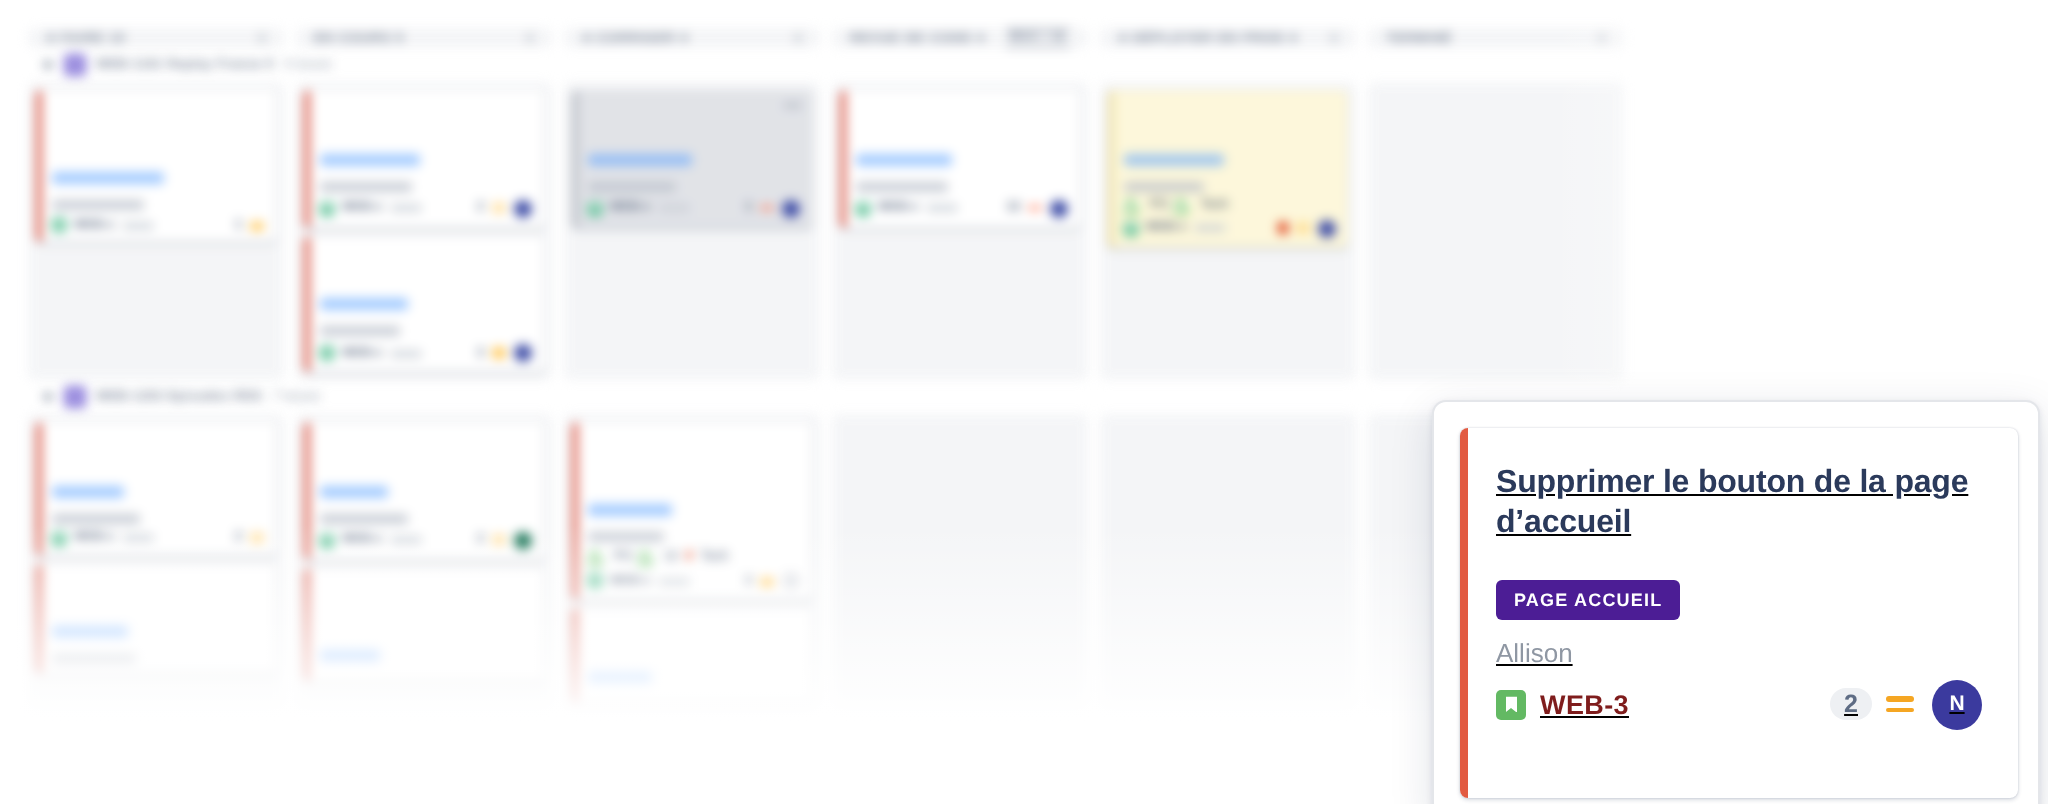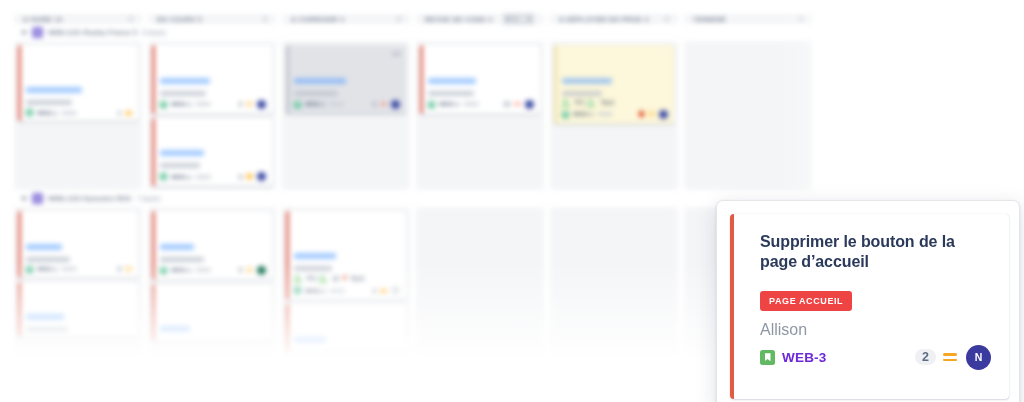--- a/index.html
+++ b/index.html
@@ -136,38 +136,38 @@
   #zoom-panel{
     position:absolute;left:716px;top:200px;width:304px;height:210px;
     background:#ffffff;border:1px solid #e4e6ea;border-radius:7px;
     box-shadow:0 6px 22px rgba(9,30,66,.13),0 1px 3px rgba(9,30,66,.10);
     box-sizing:border-box;overflow:hidden;
   }
   .zp-card{
     position:absolute;left:13px;top:13px;right:10px;bottom:10px;
     background:#fff;border-radius:4px;
     box-shadow:0 1px 2px rgba(9,30,66,.16),0 0 1px rgba(9,30,66,.18);
-    padding:18px 18px 14px 30px;box-sizing:border-box;
+    padding:18px 18px 14px 18px;box-sizing:border-box;text-decoration:underline;
   }
   .zp-card::before{
     content:"";position:absolute;left:0;top:0;bottom:0;width:4px;
     background:#e25a41;border-radius:4px 0 0 4px;
   }
   .zp-title{
     font-size:16px;font-weight:700;color:#2b3a5b;line-height:1.25;
     margin:0 0 18px 0;letter-spacing:-.1px;
   }
   .zp-badge{
-    display:inline-block;background:#ef4444;color:#fff;
+    display:inline-block;background:#4c1d95;color:#fff;
     font-size:9px;font-weight:700;letter-spacing:.6px;
     padding:5px 9px;border-radius:3px;text-transform:uppercase;
     margin-bottom:9px;
   }
   .zp-person{
-    font-size:16px;color:#8f97a3;margin:0 0 4px 0;line-height:1.3;
+    font-size:13px;color:#8f97a3;margin:0 0 4px 0;line-height:1.3;
   }
   .zp-checks{
     font-size:14.5px;color:#3d4b66;line-height:1.35;margin:0 0 14px 0;
     display:flex;align-items:center;flex-wrap:wrap;
   }
   .chk{
     display:inline-flex;align-items:center;justify-content:center;
     width:15px;height:15px;border-radius:3px;background:#5fc05f;
     margin-right:3px;flex:none;position:relative;top:1px;
   }
@@ -176,21 +176,21 @@
     border-left:2px solid #fff;border-bottom:2px solid #fff;
     transform:rotate(-45deg) translate(1px,-1px);
   }
   .zp-foot{display:flex;align-items:center;}
   .zp-type{
     width:15px;height:15px;border-radius:2.5px;background:#63b963;flex:none;
     display:flex;align-items:center;justify-content:center;margin-right:7px;
   }
   .zp-type i{display:block;width:6px;height:8px;background:#fff;
     clip-path:polygon(0 0,100% 0,100% 100%,50% 70%,0 100%);}
-  .zp-key{font-size:13.5px;font-weight:700;color:#6d28d9;letter-spacing:.2px;}
+  .zp-key{font-size:13.5px;font-weight:700;color:#7f1d1d;letter-spacing:.2px;}
   .zp-spacer{flex:1}
   .zp-count{
     font-size:12.5px;font-weight:700;color:#5e6c84;
     background:#eef0f3;border-radius:9px;padding:1px 7px;margin-right:7px;
   }
   .zp-prio{width:14px;height:12px;margin-right:9px;flex:none;
     display:flex;flex-direction:column;justify-content:center;gap:3px;}
   .zp-prio b{display:block;height:2.6px;background:#f5a623;border-radius:2px;}
   .zp-avatar{
     width:25px;height:25px;border-radius:50%;background:#3b3a9e;

